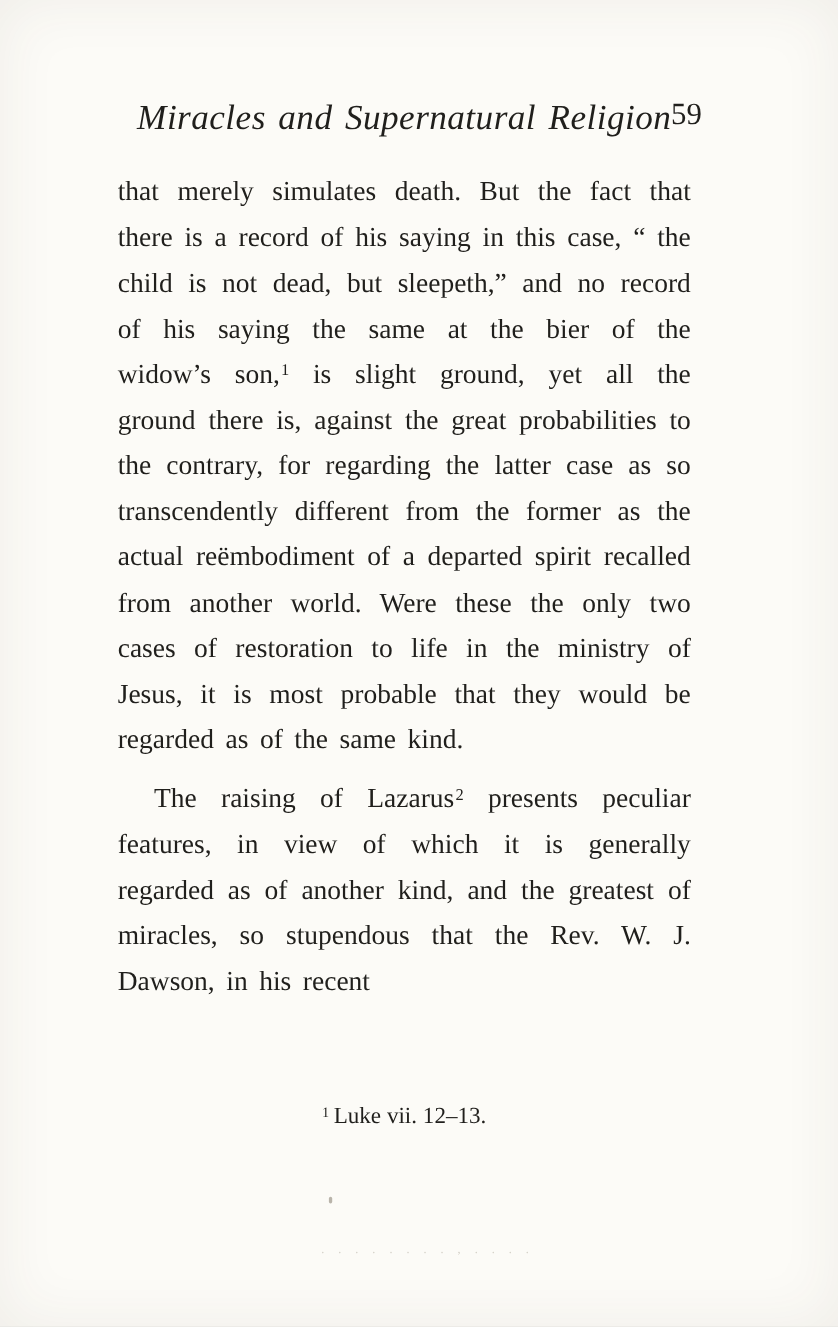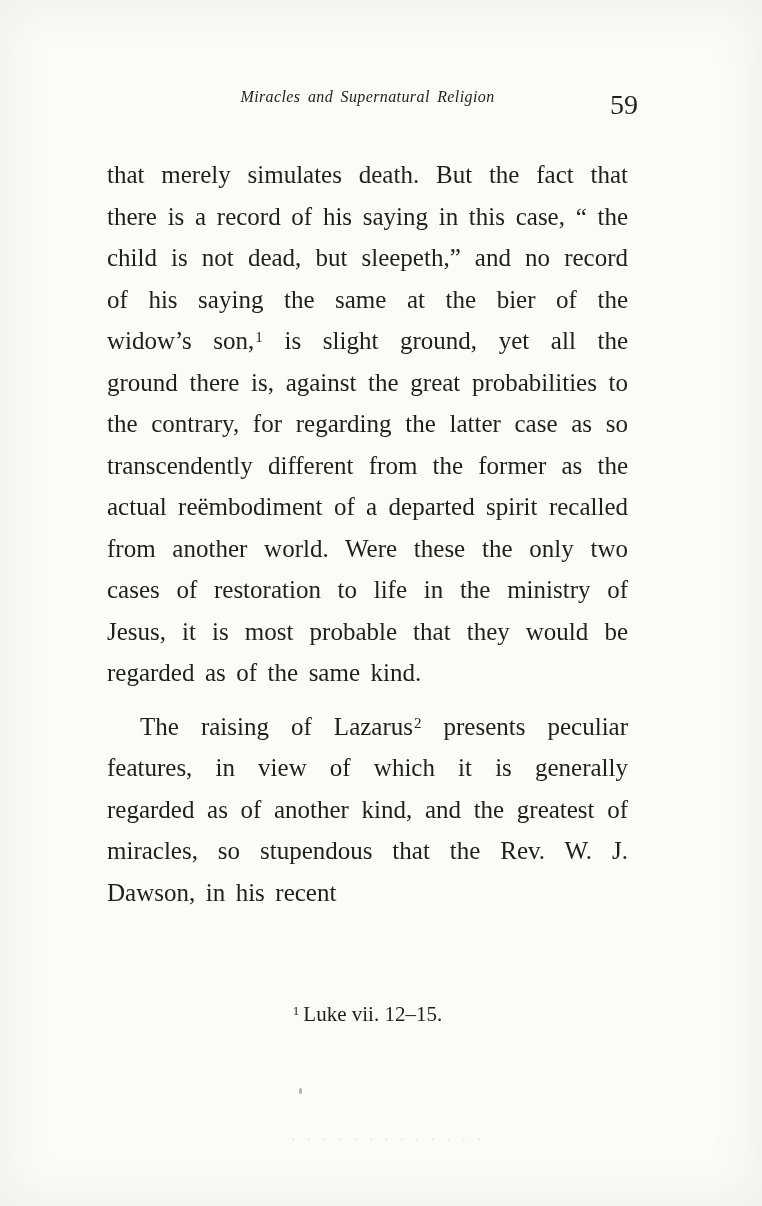--- a/index.html
+++ b/index.html
@@ -26,21 +26,21 @@
     width: 545px;
     height: 36px;
   }
   .rh-title {
     position: absolute;
     left: 0;
     right: 0;
     top: 0;
     text-align: center;
     font-style: italic;
-    font-size: 16px;
+    font-size: 32px;
     letter-spacing: 0.4px;
     word-spacing: 3px;
   }
   .rh-num {
     position: absolute;
     right: 2px;
     top: 1px;
     font-size: 28px;
   }
   
@@ -116,20 +116,20 @@
     <span class="rh-num">59</span>
   </div>
 
   <div class="text-block">
     <p class="para"><span>that merely simulates death. But the fact that there is a record of his saying in this case, “ the child is not dead, but sleepeth,” and no record of his saying the same at the bier of the widow’s son,</span><sup class="fn-ref">1</sup><span> is slight ground, yet all the ground there is, against the great probabilities to the contrary, for regarding the latter case as so transcendently different from the former as the actual reëmbodiment of a departed spirit recalled from another world. Were these the only two cases of restoration to life in the ministry of Jesus, it is most probable that they would be regarded as of the same kind.</span></p>
 
     <p class="para p-indent"><span>The raising of Lazarus</span><sup class="fn-ref">2</sup><span> presents peculiar features, in view of which it is generally regarded as of another kind, and the greatest of miracles, so stupendous that the Rev. W. J. Dawson, in his recent</span></p>
   </div>
 
   <div class="footnotes">
-    <div class="footnote"><sup>1</sup><span>Luke vii. 12–15.</span></div>
+    <div class="footnote"><sup>1</sup><span>Luke vii. 12–13.</span></div>
   </div>
 
   <div class="scan-speck"></div>
 
   <div class="scan-dots">. . . . .  . . . ,  . . . .</div>
 
 </div>
 
 </body></html>

